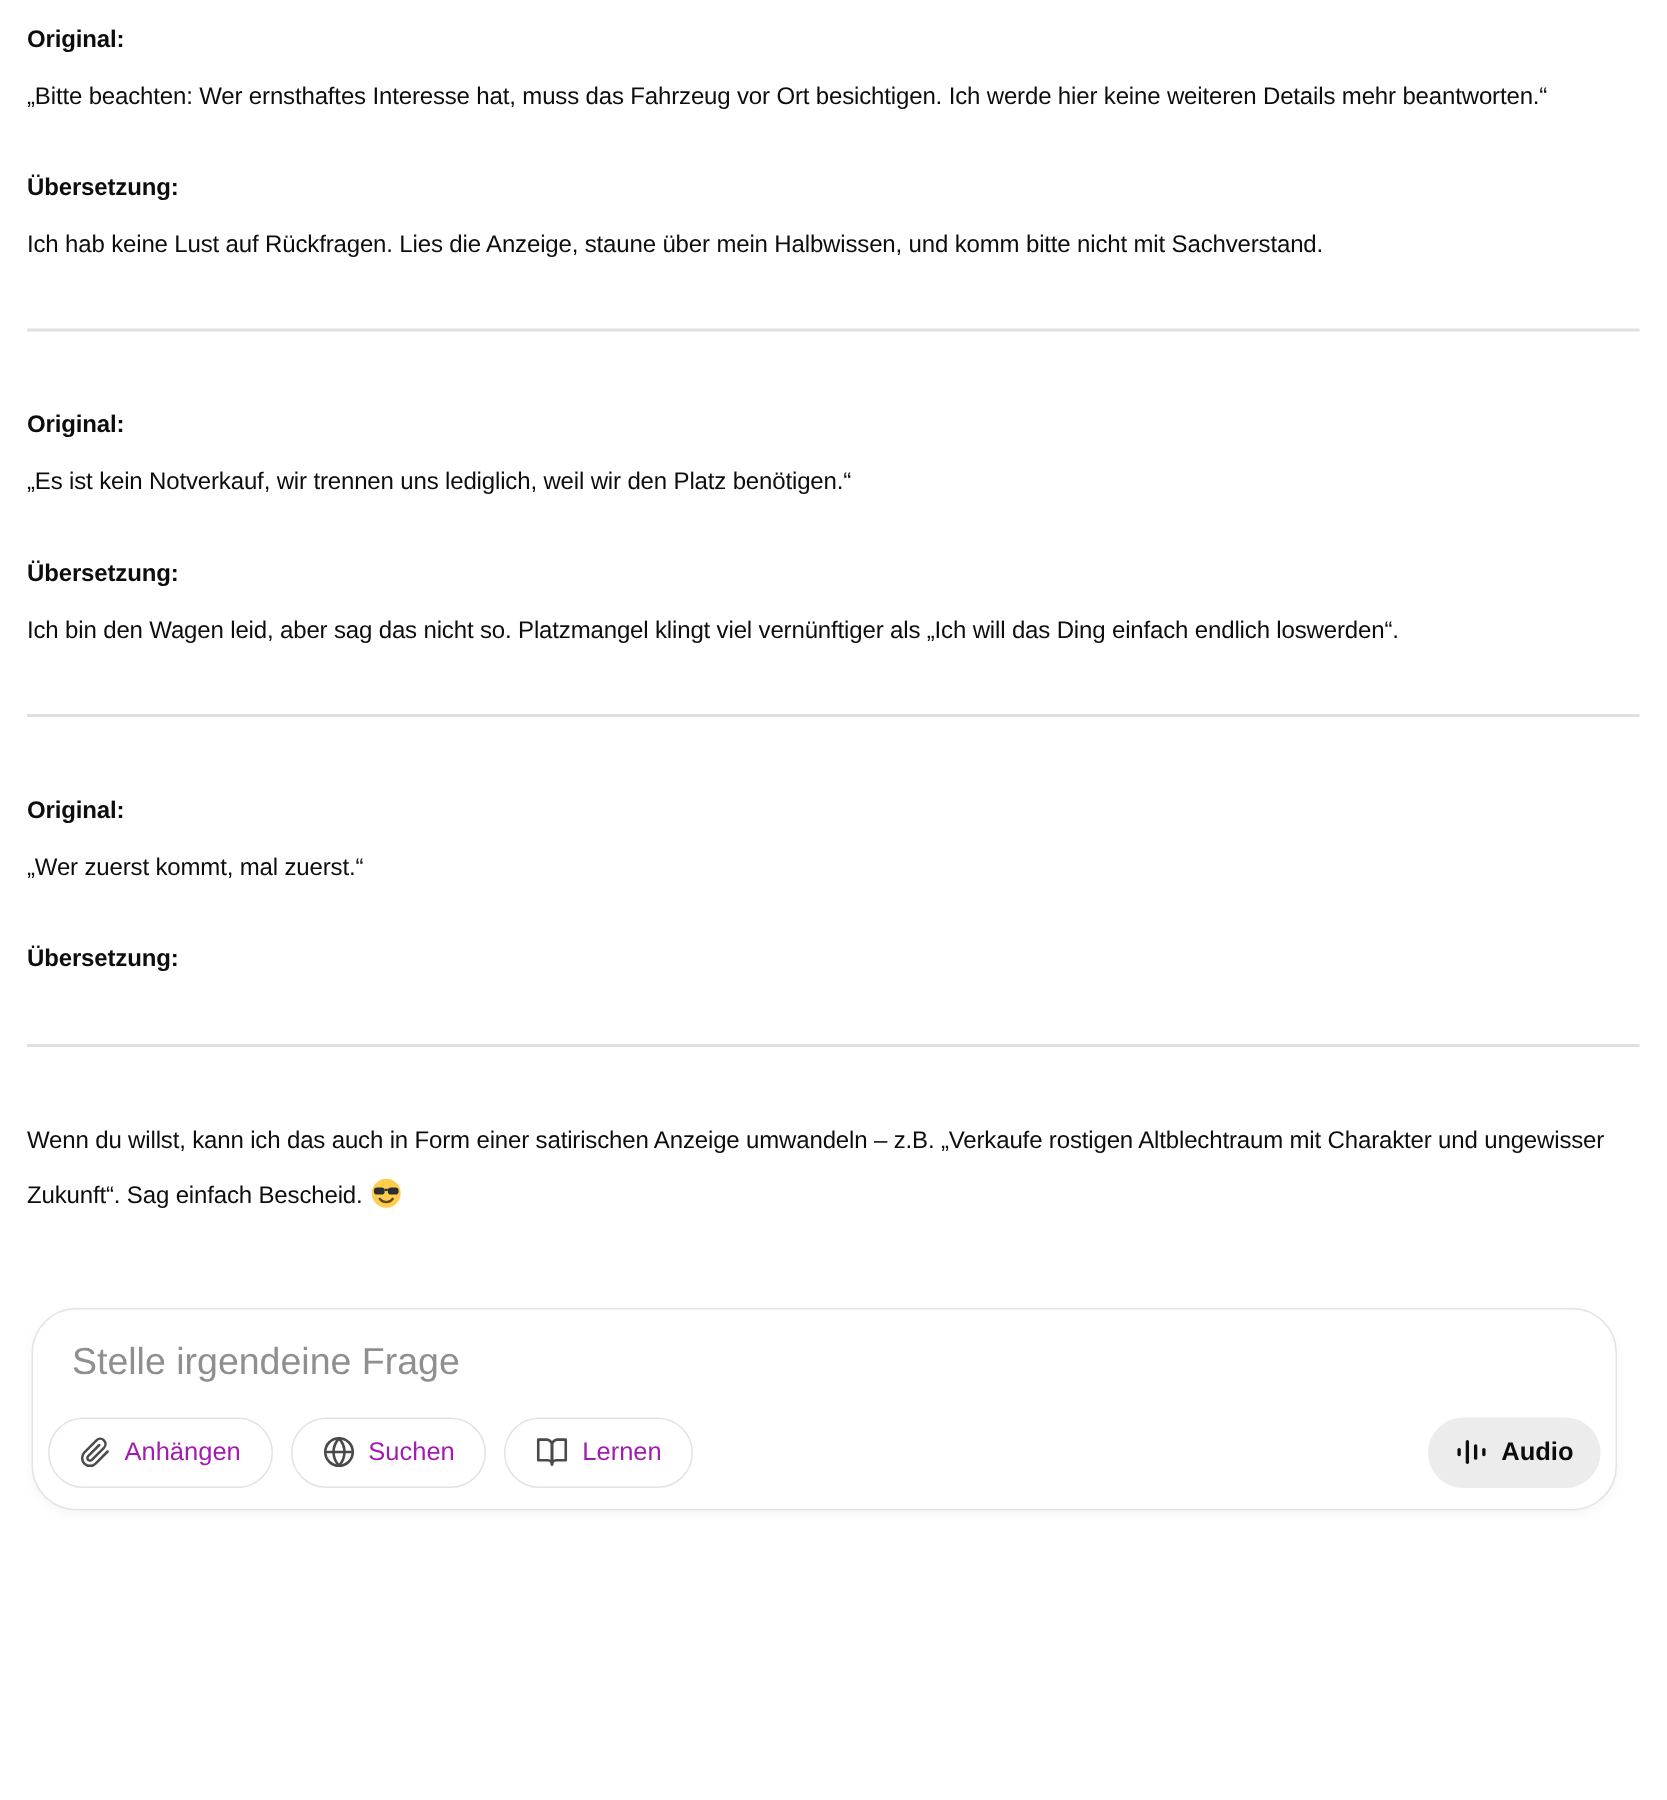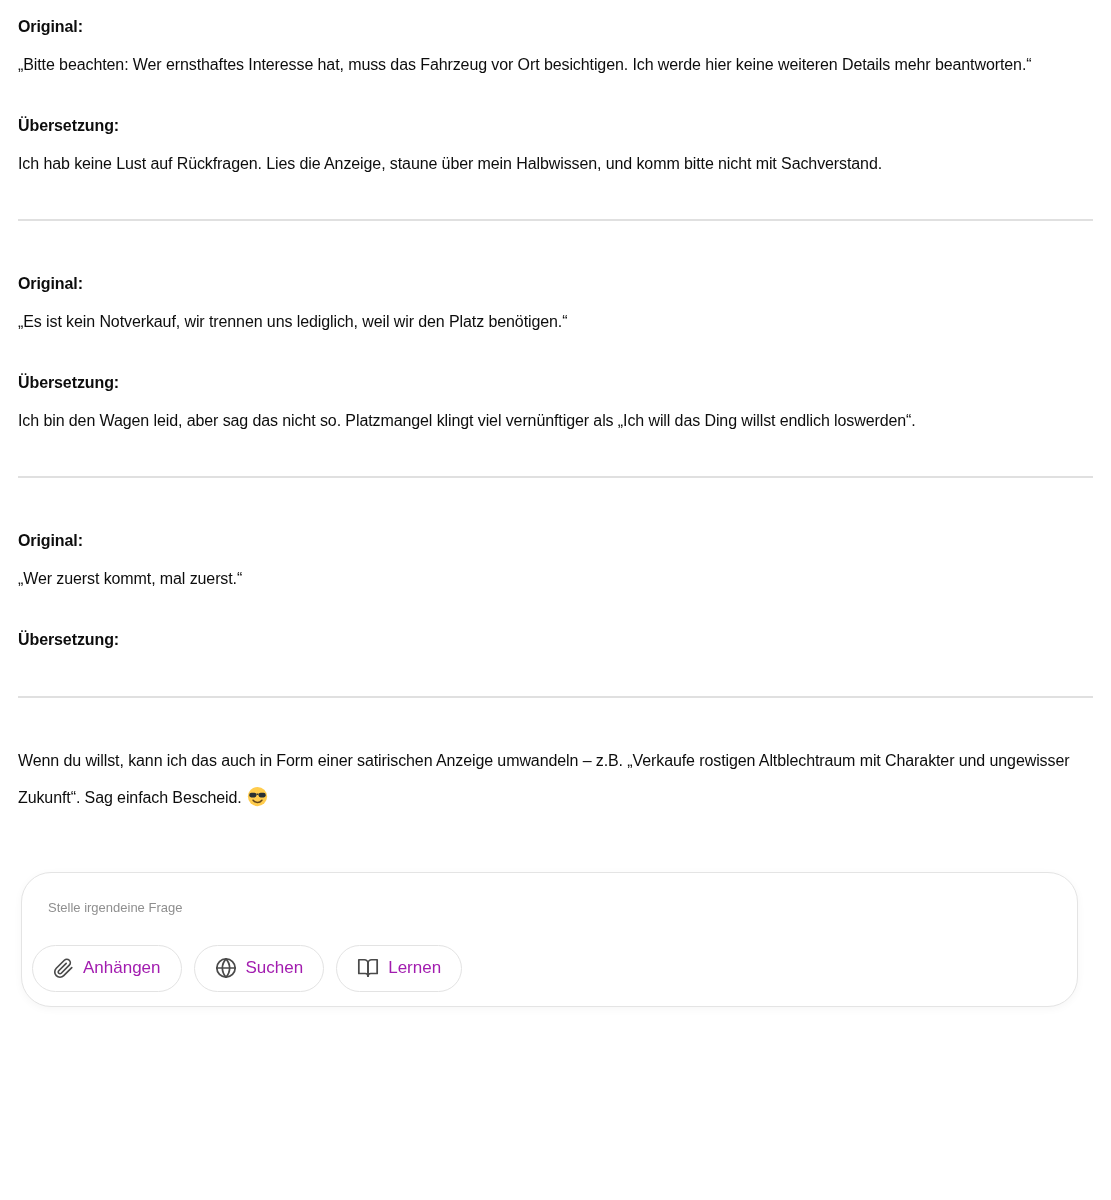--- a/index.html
+++ b/index.html
@@ -52,21 +52,21 @@
   }
   .composer textarea {
     display: block;
     width: calc(100% - 48px);
     margin: 0 24px;
     height: 40px;
     border: 0;
     outline: none;
     resize: none;
     font-family: "Liberation Sans", "DejaVu Sans", sans-serif;
-    font-size: 13px;
+    font-size: 25px;
     line-height: 26px;
     color: #a21caf;
     background: transparent;
   }
   .composer textarea::placeholder {
     color: #8f8f8f;
     opacity: 1;
   }
   .composer-row {
     display: flex;
@@ -122,21 +122,21 @@
     <p class="label">Übersetzung:</p>
     <p class="body">Ich hab keine Lust auf Rückfragen. Lies die Anzeige, staune über mein Halbwissen, und komm bitte nicht mit Sachverstand.</p>
   </section>
 
   <hr class="divider">
 
   <section>
     <p class="label">Original:</p>
     <p class="body">„Es ist kein Notverkauf, wir trennen uns lediglich, weil wir den Platz benötigen.“</p>
     <p class="label">Übersetzung:</p>
-    <p class="body">Ich bin den Wagen leid, aber sag das nicht so. Platzmangel klingt viel vernünftiger als „Ich will das Ding willst endlich loswerden“.</p>
+    <p class="body">Ich bin den Wagen leid, aber sag das nicht so. Platzmangel klingt viel vernünftiger als „Ich will das Ding einfach endlich loswerden“.</p>
   </section>
 
   <hr class="divider">
 
   <section>
     <p class="label">Original:</p>
     <p class="body">„Wer zuerst kommt, mal zuerst.“</p>
     <p class="label">Übersetzung:</p>
   </section>
 
@@ -173,15 +173,24 @@
     </button>
 
     <button class="pill">
       <svg width="22" height="22" viewBox="0 0 24 24" fill="none" stroke-width="1.9" stroke-linecap="round" stroke-linejoin="round" aria-hidden="true">
         <path d="M2 3h6a4 4 0 0 1 4 4v14a3 3 0 0 0-3-3H2z"></path>
         <path d="M22 3h-6a4 4 0 0 0-4 4v14a3 3 0 0 1 3-3h7z"></path>
       </svg>
       <span>Lernen</span>
     </button>
 
+    <button class="pill audio">
+      <svg width="22" height="22" viewBox="0 0 24 24" fill="none" stroke-width="2.4" stroke-linecap="round" aria-hidden="true">
+        <path d="M3 10.2v3.6"></path>
+        <path d="M9 4.5v15"></path>
+        <path d="M15 7.5v9"></path>
+        <path d="M21 10.2v3.6"></path>
+      </svg>
+      <span>Audio</span>
+    </button>
 
   </div>
 </div>
 
 </body></html>

